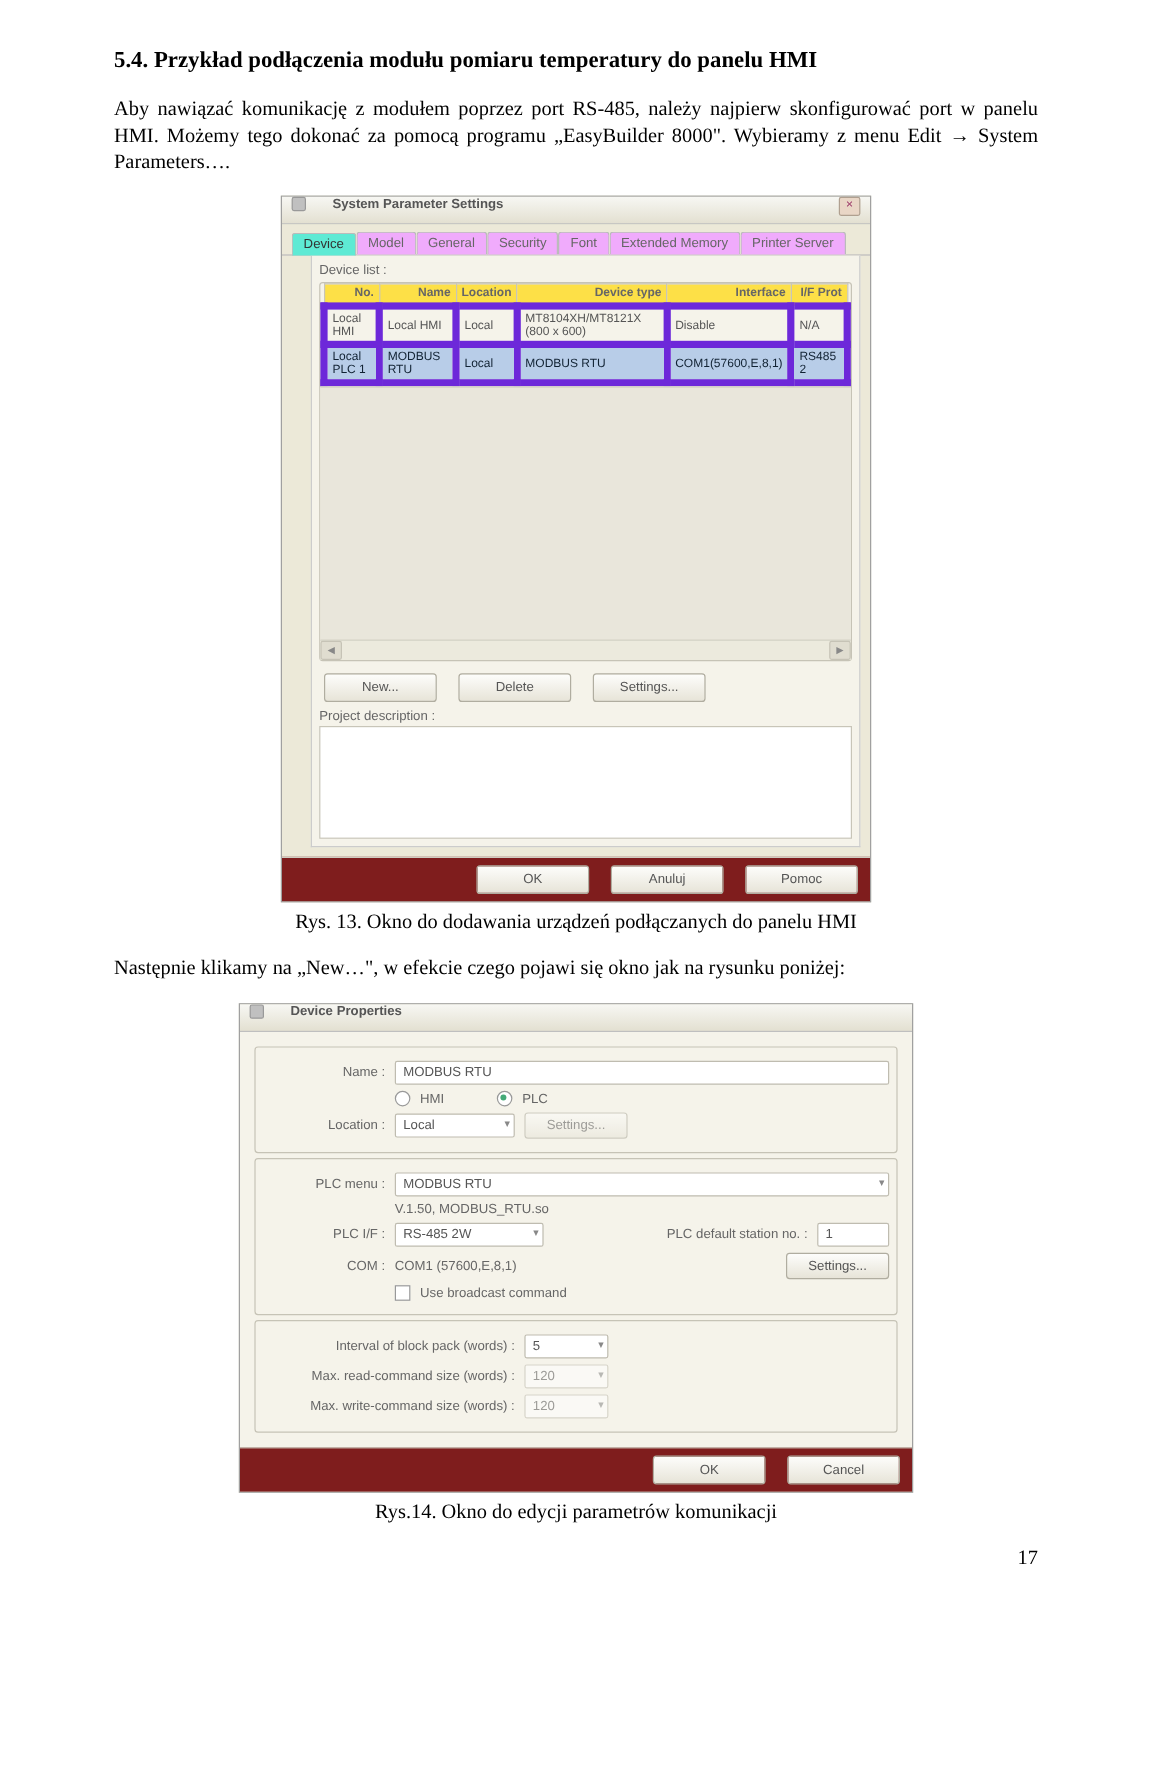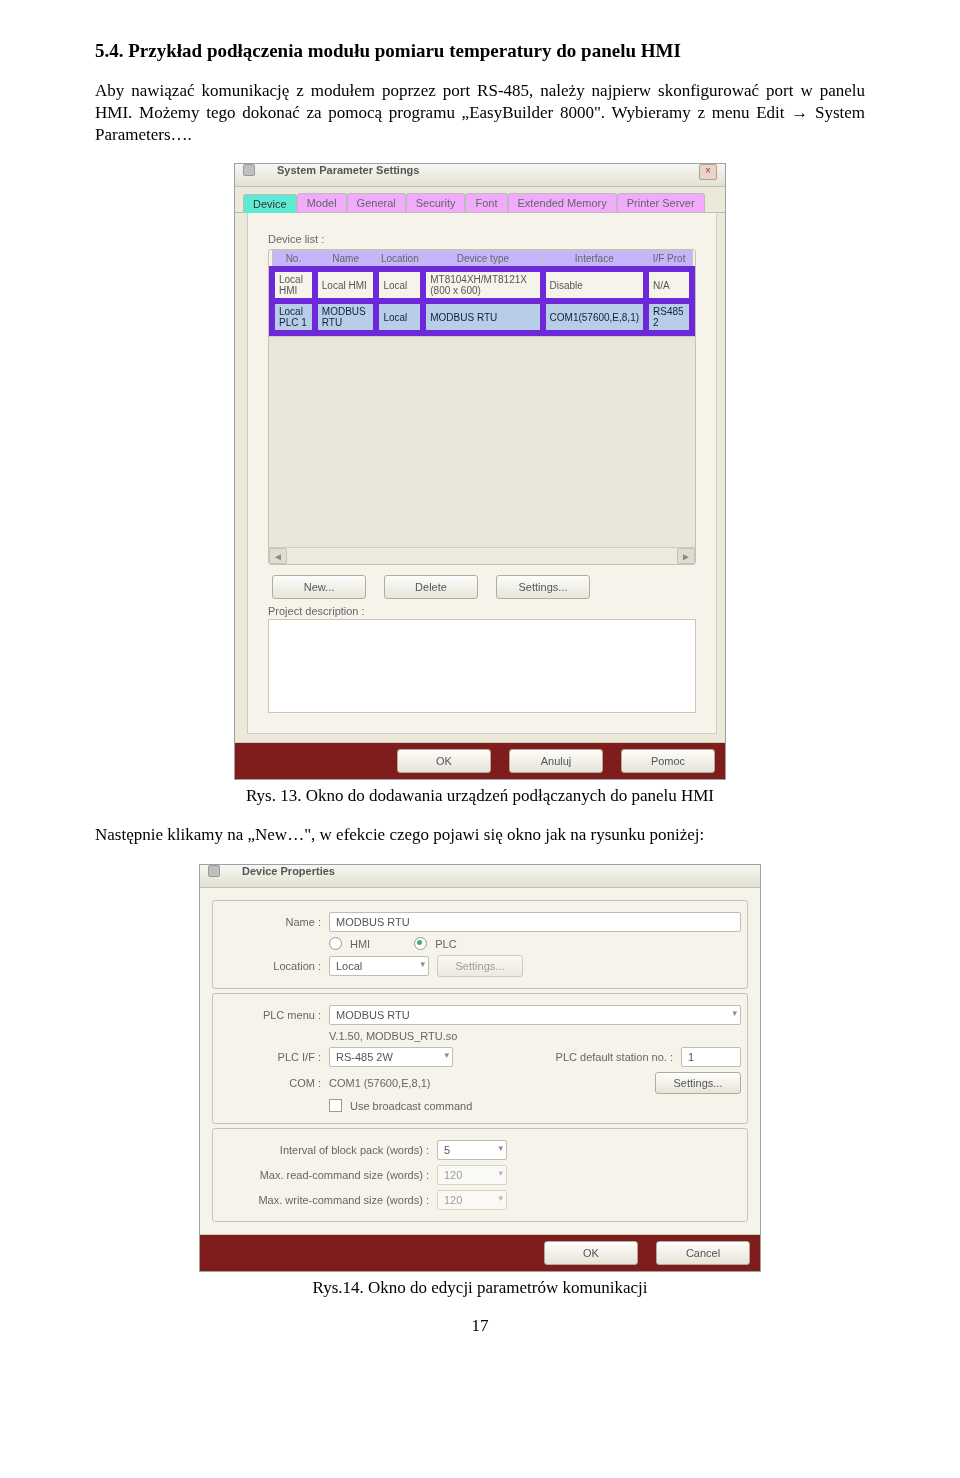--- a/index.html
+++ b/index.html
@@ -8,46 +8,46 @@
   p.para{margin:0 0 18px 0;text-align:justify;line-height:1.28}
   .figwrap{text-align:center;margin:8px 0 6px 0}
   .dlg{display:inline-block;border:1px solid #a0a0a0;background:#ece9d8;text-align:left;font-family:Tahoma,Arial,sans-serif;font-size:11px;color:#404040}
   .tbar{height:22px;background:linear-gradient(#f7f7f3,#e3e0d1);border-bottom:1px solid #bfbfbf;display:flex;align-items:flex-start;padding:0 8px;gap:22px}
   .tbar .ic{width:10px;height:10px;background:#c0c0c0;border:1px solid #999;border-radius:2px}
   .ttl{color:#555;font-weight:bold}
   .xbtn{margin-left:auto;width:16px;height:14px;border:1px solid #b0a090;background:#e9d6c6;border-radius:2px;text-align:center;line-height:12px;color:#936;font-size:10px}
   .tabs{display:flex;gap:0;padding:6px 8px 0 8px;background:#ece9d8;border-bottom:1px solid #bbb}
   .tab{border:1px solid #bbb;border-bottom:none;border-radius:3px 3px 0 0;background:#f0abfc;padding:3px 9px;color:#666;margin-right:0}
   .tab.active{background:#5eead4;color:#333;position:relative;top:1px}
-  .inner{background:#f5f3ea;margin:0 8px 8px 12px;border:1px solid #ccc;border-top:none;padding:20px}
+  .inner{background:#f5f3ea;margin:0 8px 8px 24px;border:1px solid #ccc;border-top:none;padding:6px}
   .grp{border:1px solid #c6c3b6;border-radius:3px;margin:4px 0;padding:6px}
   .lbl{color:#666}
   table.dlist{width:100%;border-collapse:collapse;font-size:10px}
-  table.dlist th{background:#c4b5fd;border:1px solid #c8c5b8;padding:2px 4px;text-align:center;color:#666;font-weight:normal}
+  table.dlist th{background:#fde047;border:1px solid #c8c5b8;padding:2px 4px;text-align:right;color:#666;font-weight:bold}
   table.dlist td{border:6px solid #6d28d9;padding:2px 4px;color:#555}
   tr.sel td{background:#b8cde8;color:#123}
   .bigarea{height:210px;background:#e9e6db;border-top:1px solid #cfccc0;border-bottom:1px solid #cfccc0}
   .scrollstub{height:16px;background:#eceadd;display:flex}
   .scrollstub .ar{width:16px;height:14px;background:#e0ddd0;border:1px solid #c6c3b6;border-radius:2px;display:flex;align-items:center;justify-content:center;color:#888;font-size:10px}
   .btnrow{display:flex;gap:18px;padding:6px 4px}
   .btn{min-width:72px;height:22px;background:linear-gradient(#fdfdfb,#e7e4d8);border:1px solid #b0ada0;border-radius:3px;display:inline-flex;align-items:center;justify-content:center;color:#555;padding:0 10px}
   .btn.sm{min-width:64px;height:20px}
   .descarea{height:92px;background:#fff;border:1px solid #c8c5b8;margin-top:2px}
   .bbar{display:flex;justify-content:flex-end;gap:18px;padding:6px 10px;background:#7f1d1d;border-top:1px solid #cfccc0}
   .caption{text-align:center;margin:3px 0 18px 0}
   
   .row{display:flex;align-items:center;margin:5px 0;gap:8px}
   .rlab{width:102px;text-align:right;color:#666}
   .inp{height:18px;background:#fff;border:1px solid #bfbcb0;border-radius:2px;padding:0 6px;color:#555;display:flex;align-items:center}
   .sel{position:relative}
   .sel .car{position:absolute;right:3px;top:2px;font-size:9px;color:#888}
   .radio{width:11px;height:11px;border:1px solid #999;border-radius:50%;display:inline-block;vertical-align:middle;position:relative;background:#fff}
   .radio.on::after{content:"";position:absolute;left:2px;top:2px;width:5px;height:5px;background:#4a7;border-radius:50%}
   .chk{width:11px;height:11px;border:1px solid #999;background:#fff;display:inline-block;vertical-align:middle}
-  .pgn{text-align:center;margin-top:16px}
+  .pgn{text-align:right;margin-top:16px}
 </style>
 </head>
 <body>
 
 <div class="page">
   <h3>5.4. Przykład podłączenia modułu pomiaru temperatury do panelu HMI</h3>
   <p class="para">Aby nawiązać komunikację z modułem poprzez port RS-485, należy najpierw skonfigurować port w panelu HMI. Możemy tego dokonać za pomocą programu „EasyBuilder 8000". Wybieramy z menu Edit → System Parameters….</p>
 
   <div class="figwrap">
     <div class="dlg" style="width:490px">

